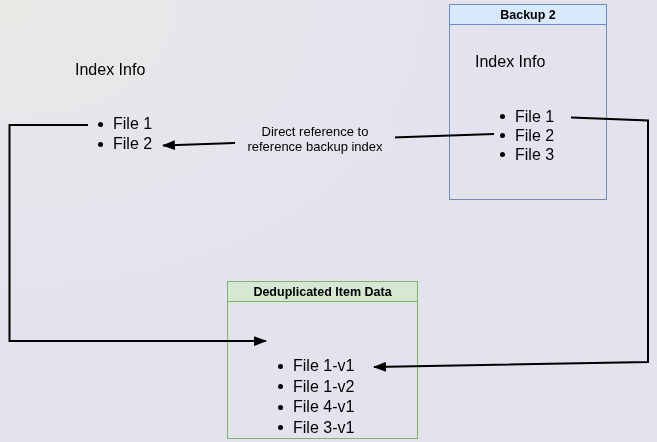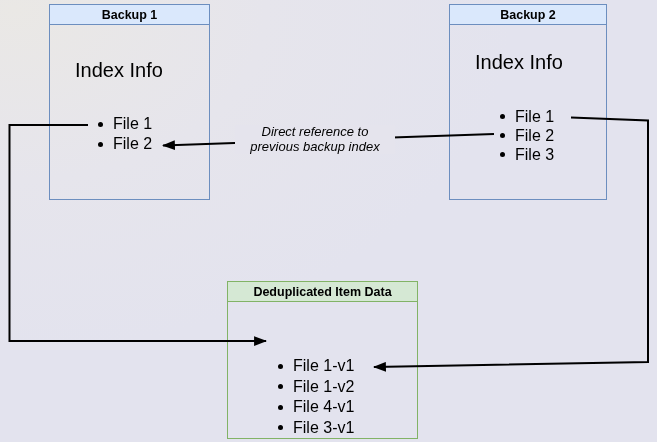--- a/index.html
+++ b/index.html
@@ -29,21 +29,21 @@
     justify-content: center;
     font-size: 12.5px;
     font-weight: bold;
     border-bottom: 1.5px solid;
   }
   .blue  .node-header { background: #dae8fc; border-color: #6c8ebf; }
   .green .node-header { background: #d5e8d4; border-color: #82b366; }
 
   .free-label {
     position: absolute;
-    font-size: 20px;
+    font-size: 16px;
     line-height: 16px;
     white-space: nowrap;
   }
   ul.items {
     position: absolute;
     margin: 0; padding: 0;
     list-style: none;
     font-size: 16px;
     white-space: nowrap;
   }
@@ -65,33 +65,27 @@
   svg.edges path.edge { stroke: #000; stroke-width: 2; fill: none; }
 
   .edge-label {
     position: absolute;
     left: 235px; top: 125px;
     width: 160px;
     text-align: center;
     font-size: 13px;
     line-height: 14.5px;
     background: #e5e4ed;
-    font-style: italic;
   }
 </style>
 </head>
 <body>
 
 <div class="canvas">
 
-  <div class="node blue" style="left:49px; top:4px; width:161px; height:196px;">
-    <div class="node-header">
-      <span>Backup 1</span>
-    </div>
-  </div>
   <div class="free-label" style="left:75px; top:62px;">Index Info</div>
   <ul class="items lh20" style="left:96px; top:114px;">
     <li>File 1</li>
     <li>File 2</li>
   </ul>
 
   <div class="node blue" style="left:449px; top:4px; width:158px; height:196px;">
     <div class="node-header">
       <span>Backup 2</span>
     </div>
@@ -121,16 +115,16 @@
         <path d="M0,0 L12,4.5 L0,9 Z" fill="#000"></path>
       </marker>
     </defs>
     <path class="edge" d="M88 125 H9.5 V341 H266" marker-end="url(#ah)"></path>
     <path class="edge" d="M494 134 L163 145.5" marker-end="url(#ah)"></path>
     <path class="edge" d="M571 117.5 L648 120.5 V362 L374 367" marker-end="url(#ah)"></path>
   </svg>
 
   <div class="edge-label">
     <div>Direct reference to</div>
-    <div>previous backup index</div>
+    <div>reference backup index</div>
   </div>
 
 </div>
 
 </body></html>

